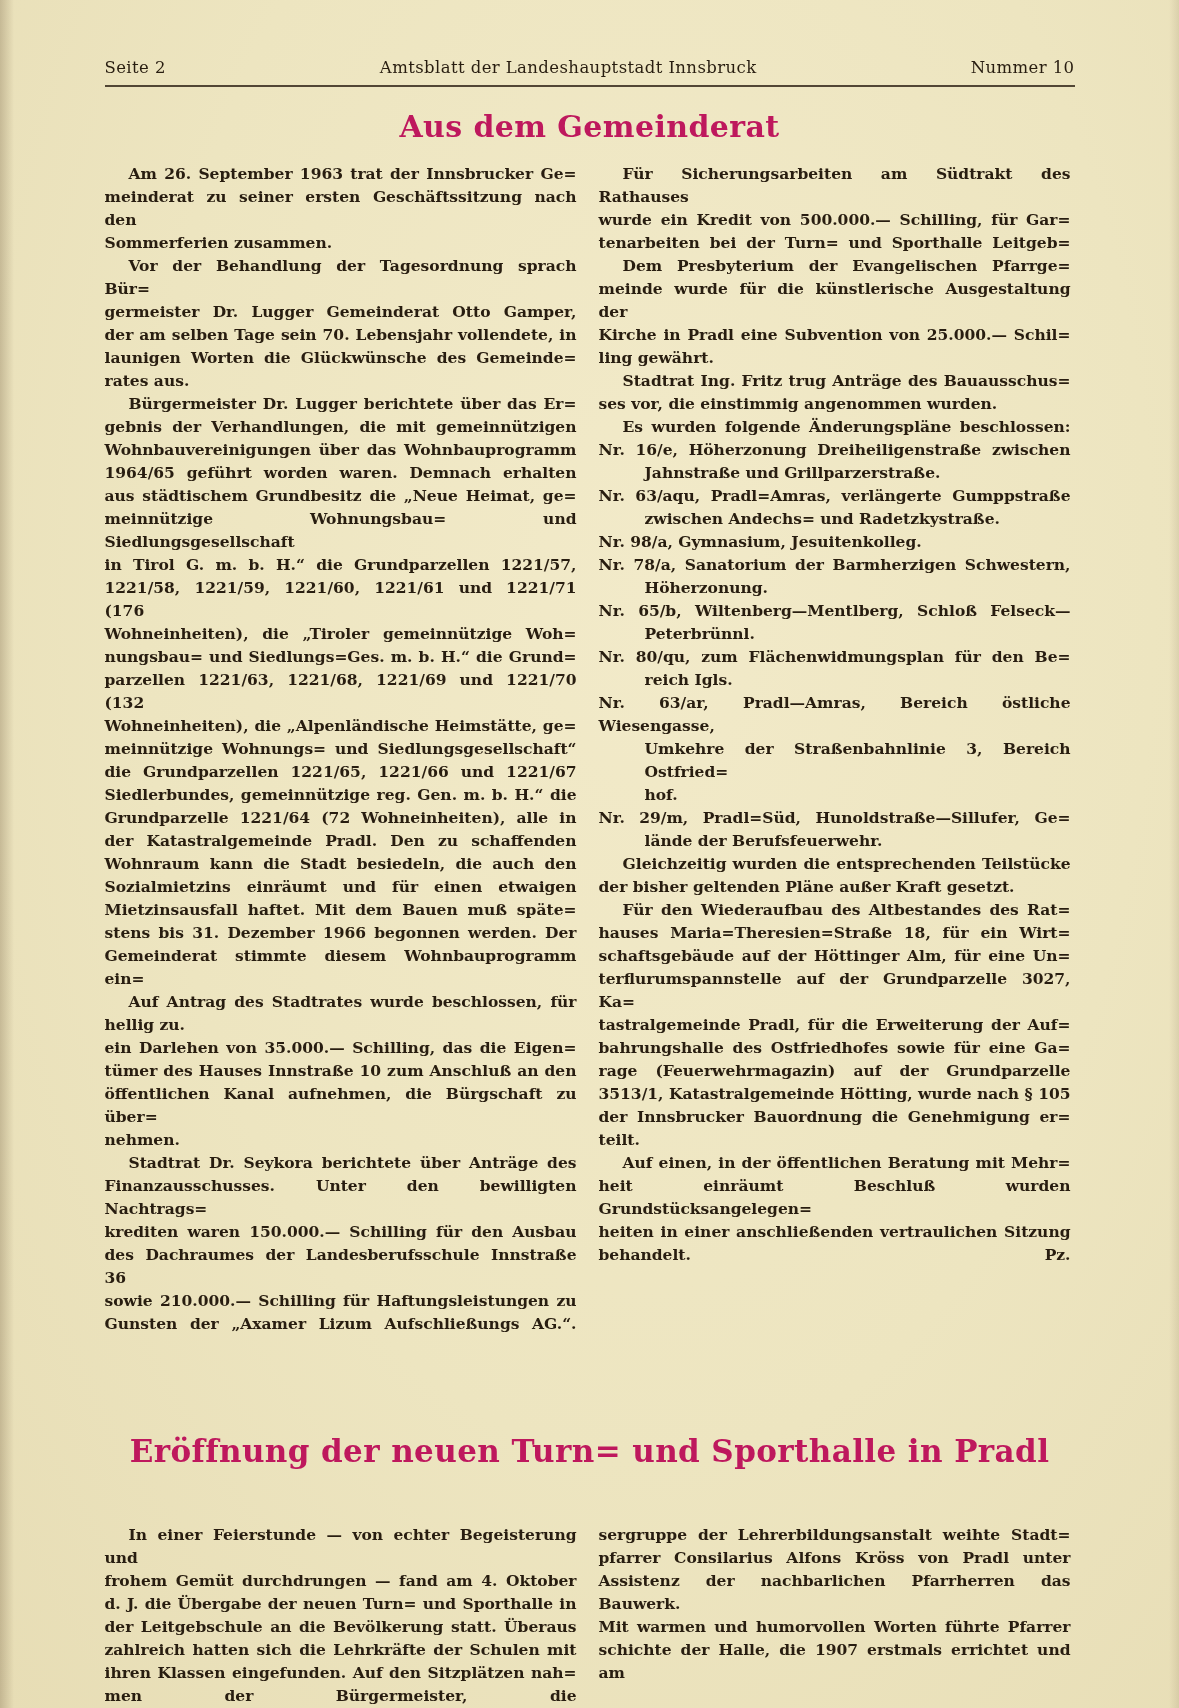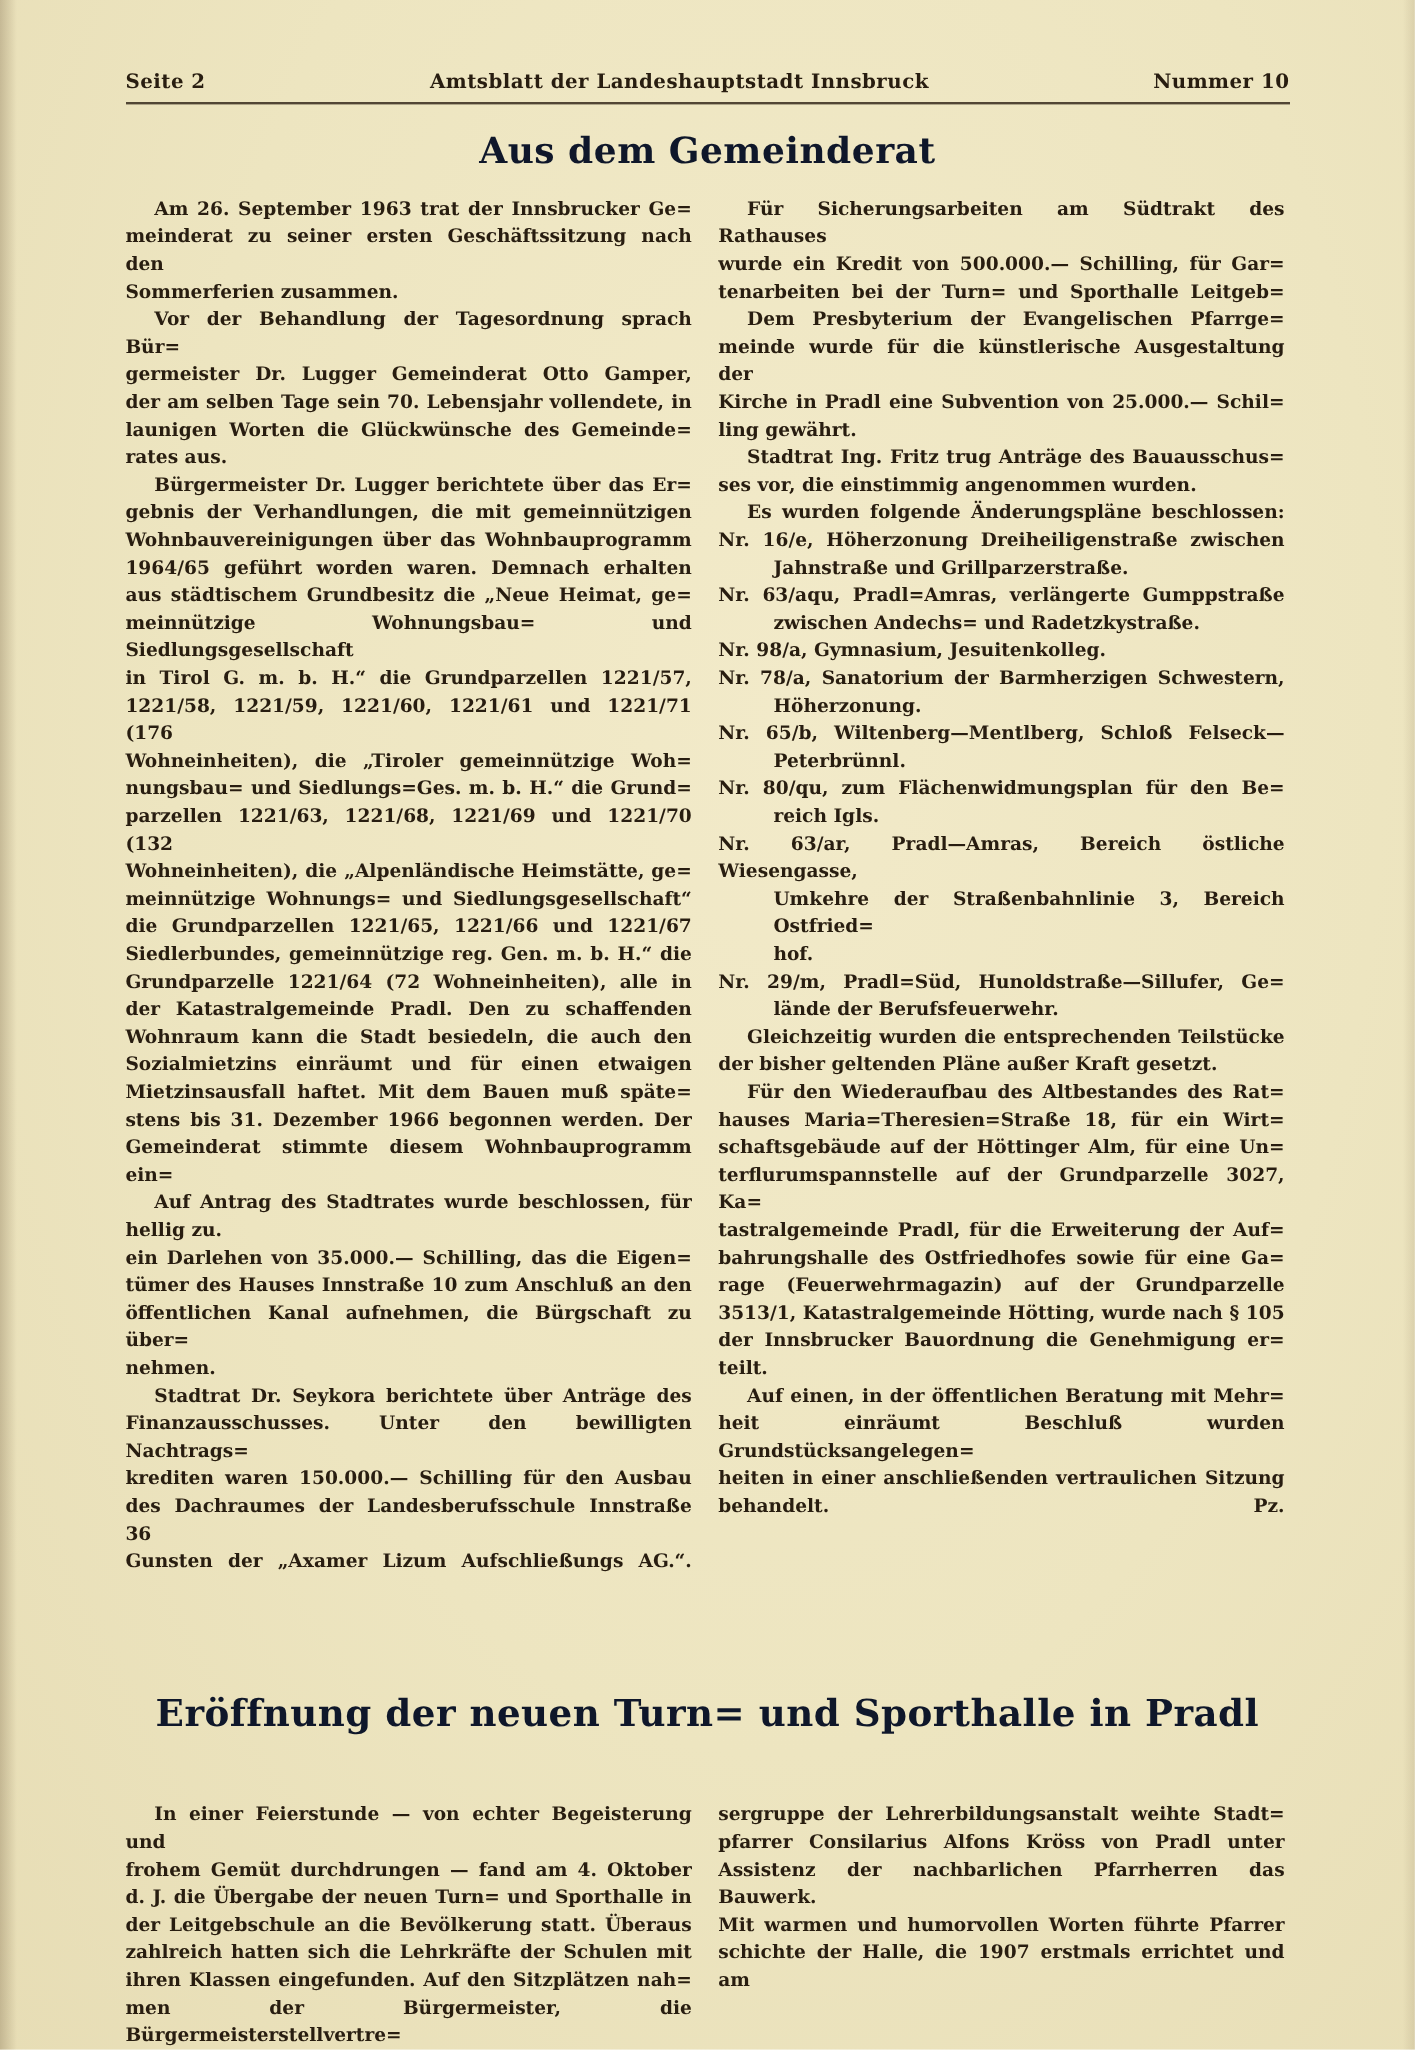--- a/index.html
+++ b/index.html
@@ -10,26 +10,26 @@
       linear-gradient(270deg, rgba(70,45,20,0.10) 0px, rgba(70,45,20,0.0) 10px),
       radial-gradient(ellipse at 55% 35%, #f2eac9 0%, #ede5c0 55%, #e7ddb5 100%);
     font-family:"DejaVu Serif","Liberation Serif",serif;
     color:#281d10;
     overflow:hidden;
   }
   .content { width:970px; margin:0 auto; padding-top:58px; }
 
   .page-header {
     display:flex; justify-content:space-between; align-items:flex-end;
-    font-size:16.5px; font-weight:bold; letter-spacing:0.4px;
+    font-size:16.5px; font-weight:normal; letter-spacing:0.4px;
   }
   .header-rule { height:2px; background:#2a1e12; opacity:0.8; margin-top:8px; }
 
   .article-title {
-    text-align:center; font-weight:bold; color:#0f172a;
+    text-align:center; font-weight:bold; color:#be185d;
     margin:0; letter-spacing:0.4px;
   }
   #title-1 { font-size:30px; margin-top:22px; }
   #title-2 { font-size:31px; margin-top:98px; }
 
   .columns { display:flex; gap:22px; margin-top:18px; }
   #columns-2 { margin-top:54px; }
   .col { width:472px; font-size:15.5px; font-weight:bold; line-height:23px; }
 
   .line { text-align:justify; text-align-last:justify; }
@@ -87,20 +87,21 @@
         <div class="line p">Auf Antrag des Stadtrates wurde beschlossen, für</div>
         <div class="line e">hellig zu.</div>
         <div class="line">ein Darlehen von 35.000.— Schilling, das die Eigen=</div>
         <div class="line">tümer des Hauses Innstraße 10 zum Anschluß an den</div>
         <div class="line">öffentlichen Kanal aufnehmen, die Bürgschaft zu über=</div>
         <div class="line e">nehmen.</div>
         <div class="line p">Stadtrat Dr. Seykora berichtete über Anträge des</div>
         <div class="line">Finanzausschusses. Unter den bewilligten Nachtrags=</div>
         <div class="line">krediten waren 150.000.— Schilling für den Ausbau</div>
         <div class="line">des Dachraumes der Landesberufsschule Innstraße 36</div>
+        <div class="line">sowie 210.000.— Schilling für Haftungsleistungen zu</div>
         <div class="line">Gunsten der „Axamer Lizum Aufschließungs AG.“.</div>
       </div>
     <div class="col">
         <div class="line p">Für Sicherungsarbeiten am Südtrakt des Rathauses</div>
         <div class="line">wurde ein Kredit von 500.000.— Schilling, für Gar=</div>
         <div class="line">tenarbeiten bei der Turn= und Sporthalle Leitgeb=</div>
         <div class="line p">Dem Presbyterium der Evangelischen Pfarrge=</div>
         <div class="line">meinde wurde für die künstlerische Ausgestaltung der</div>
         <div class="line">Kirche in Pradl eine Subvention von 25.000.— Schil=</div>
         <div class="line e">ling gewährt.</div>

